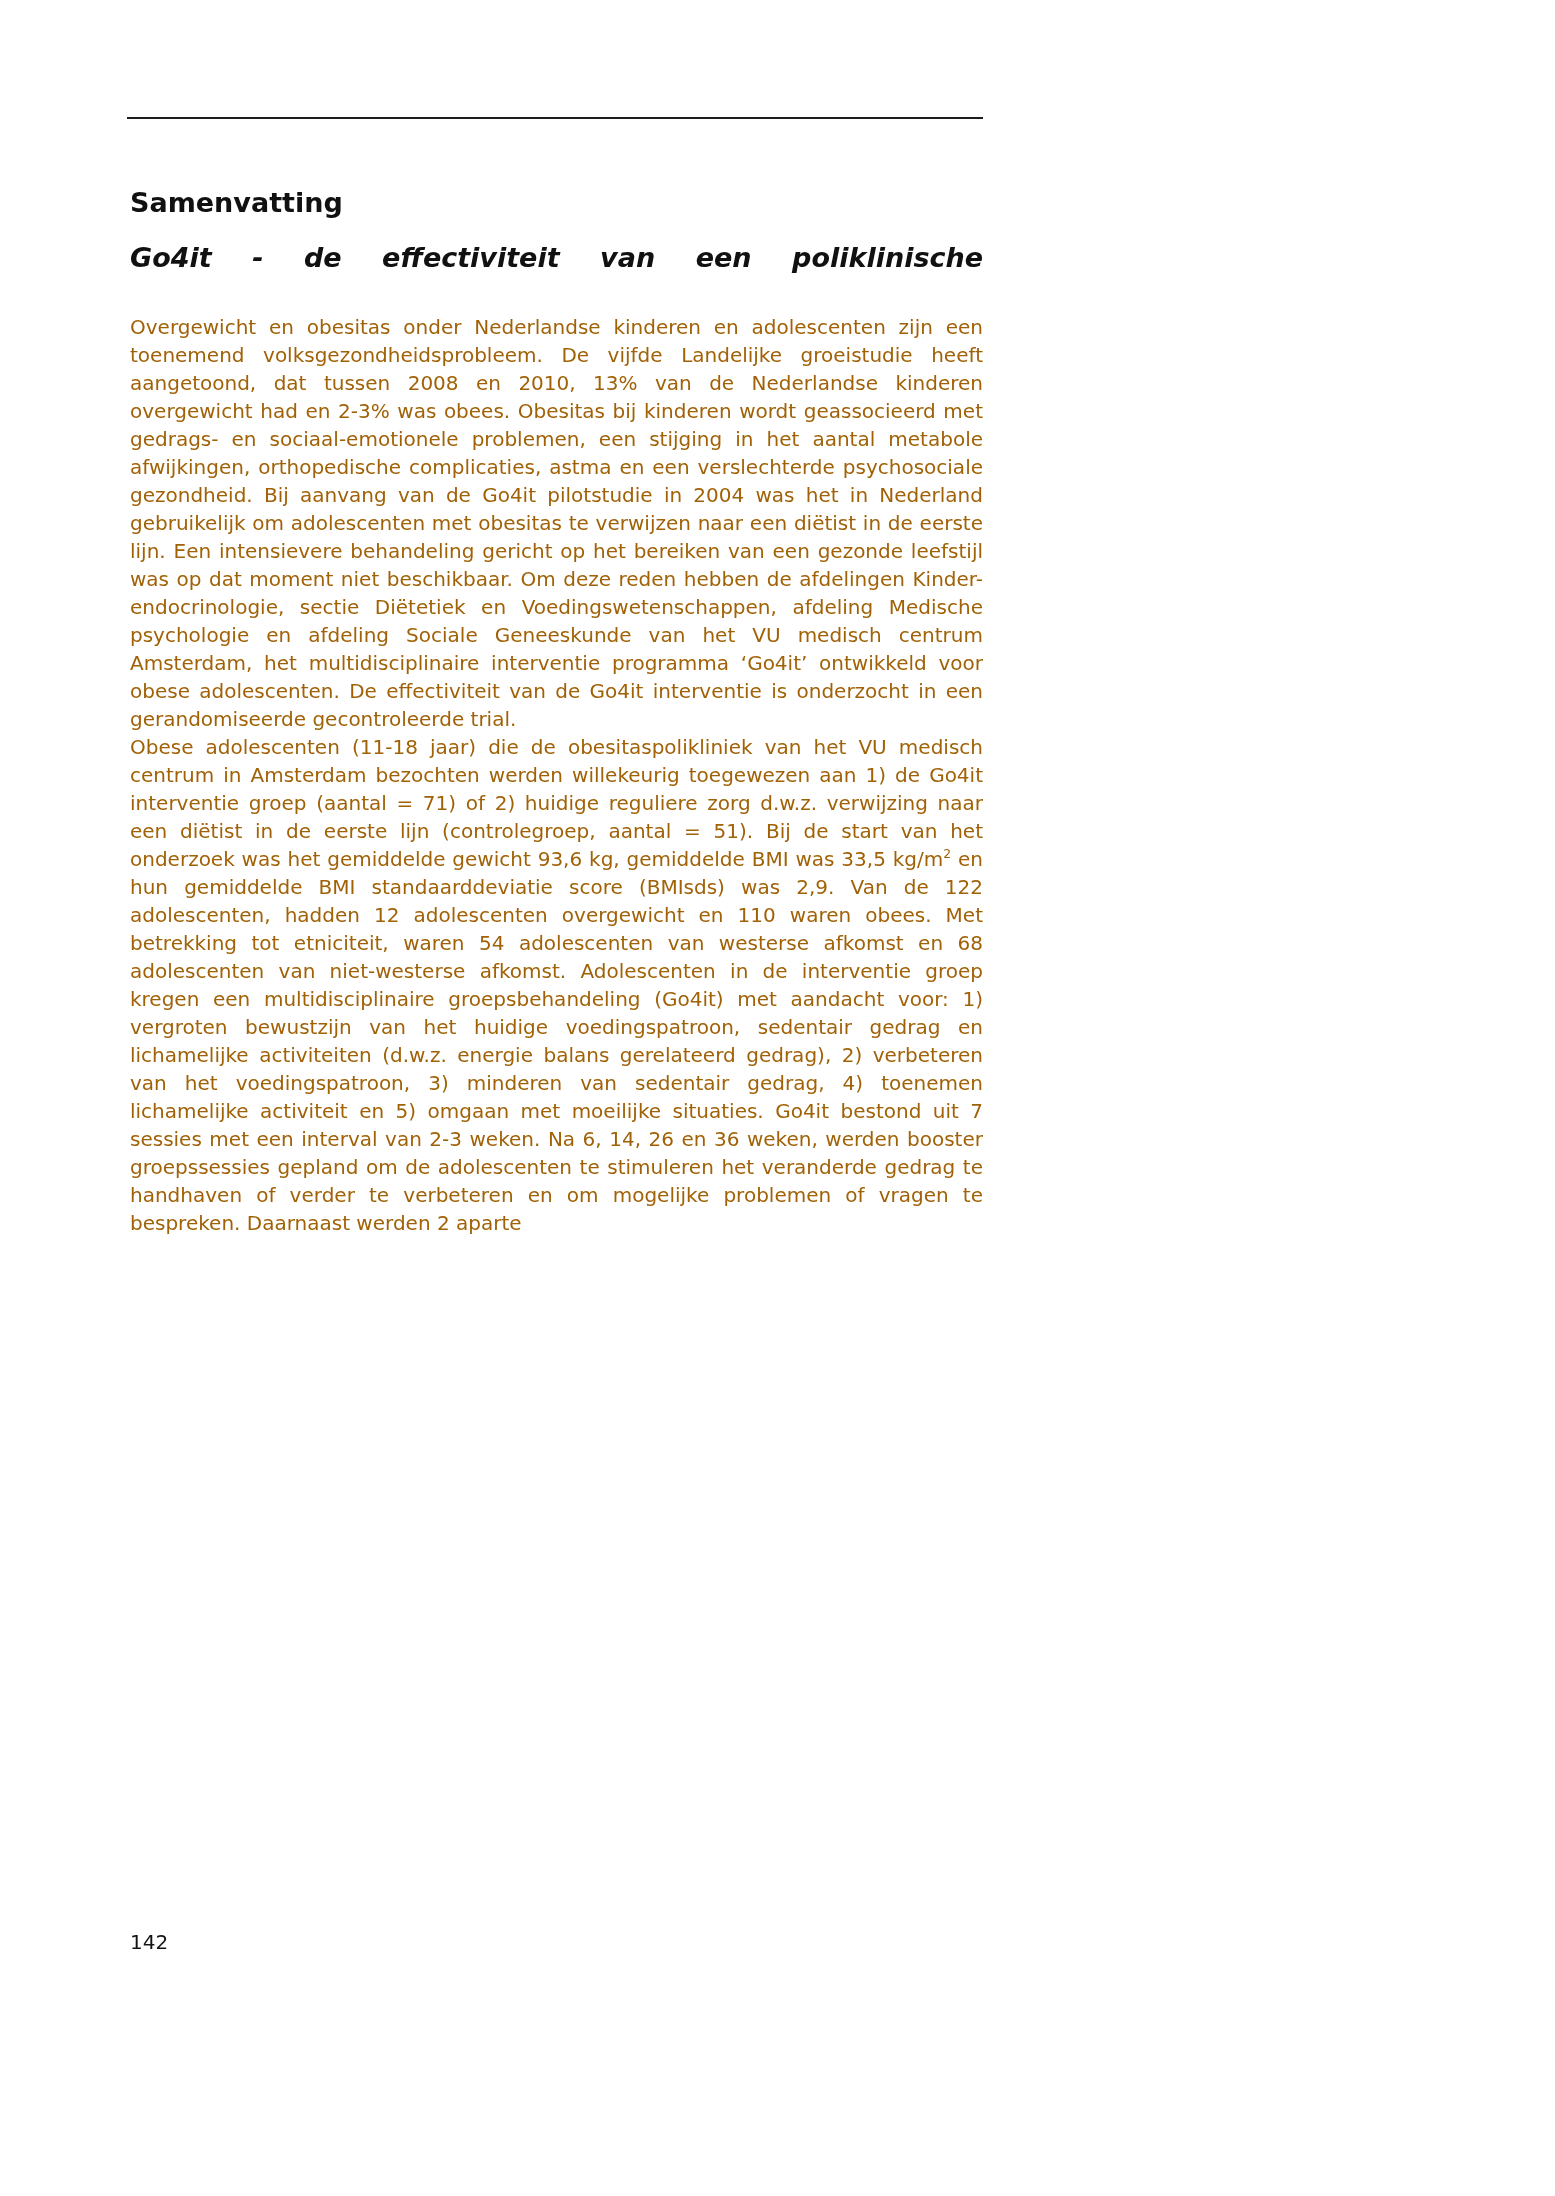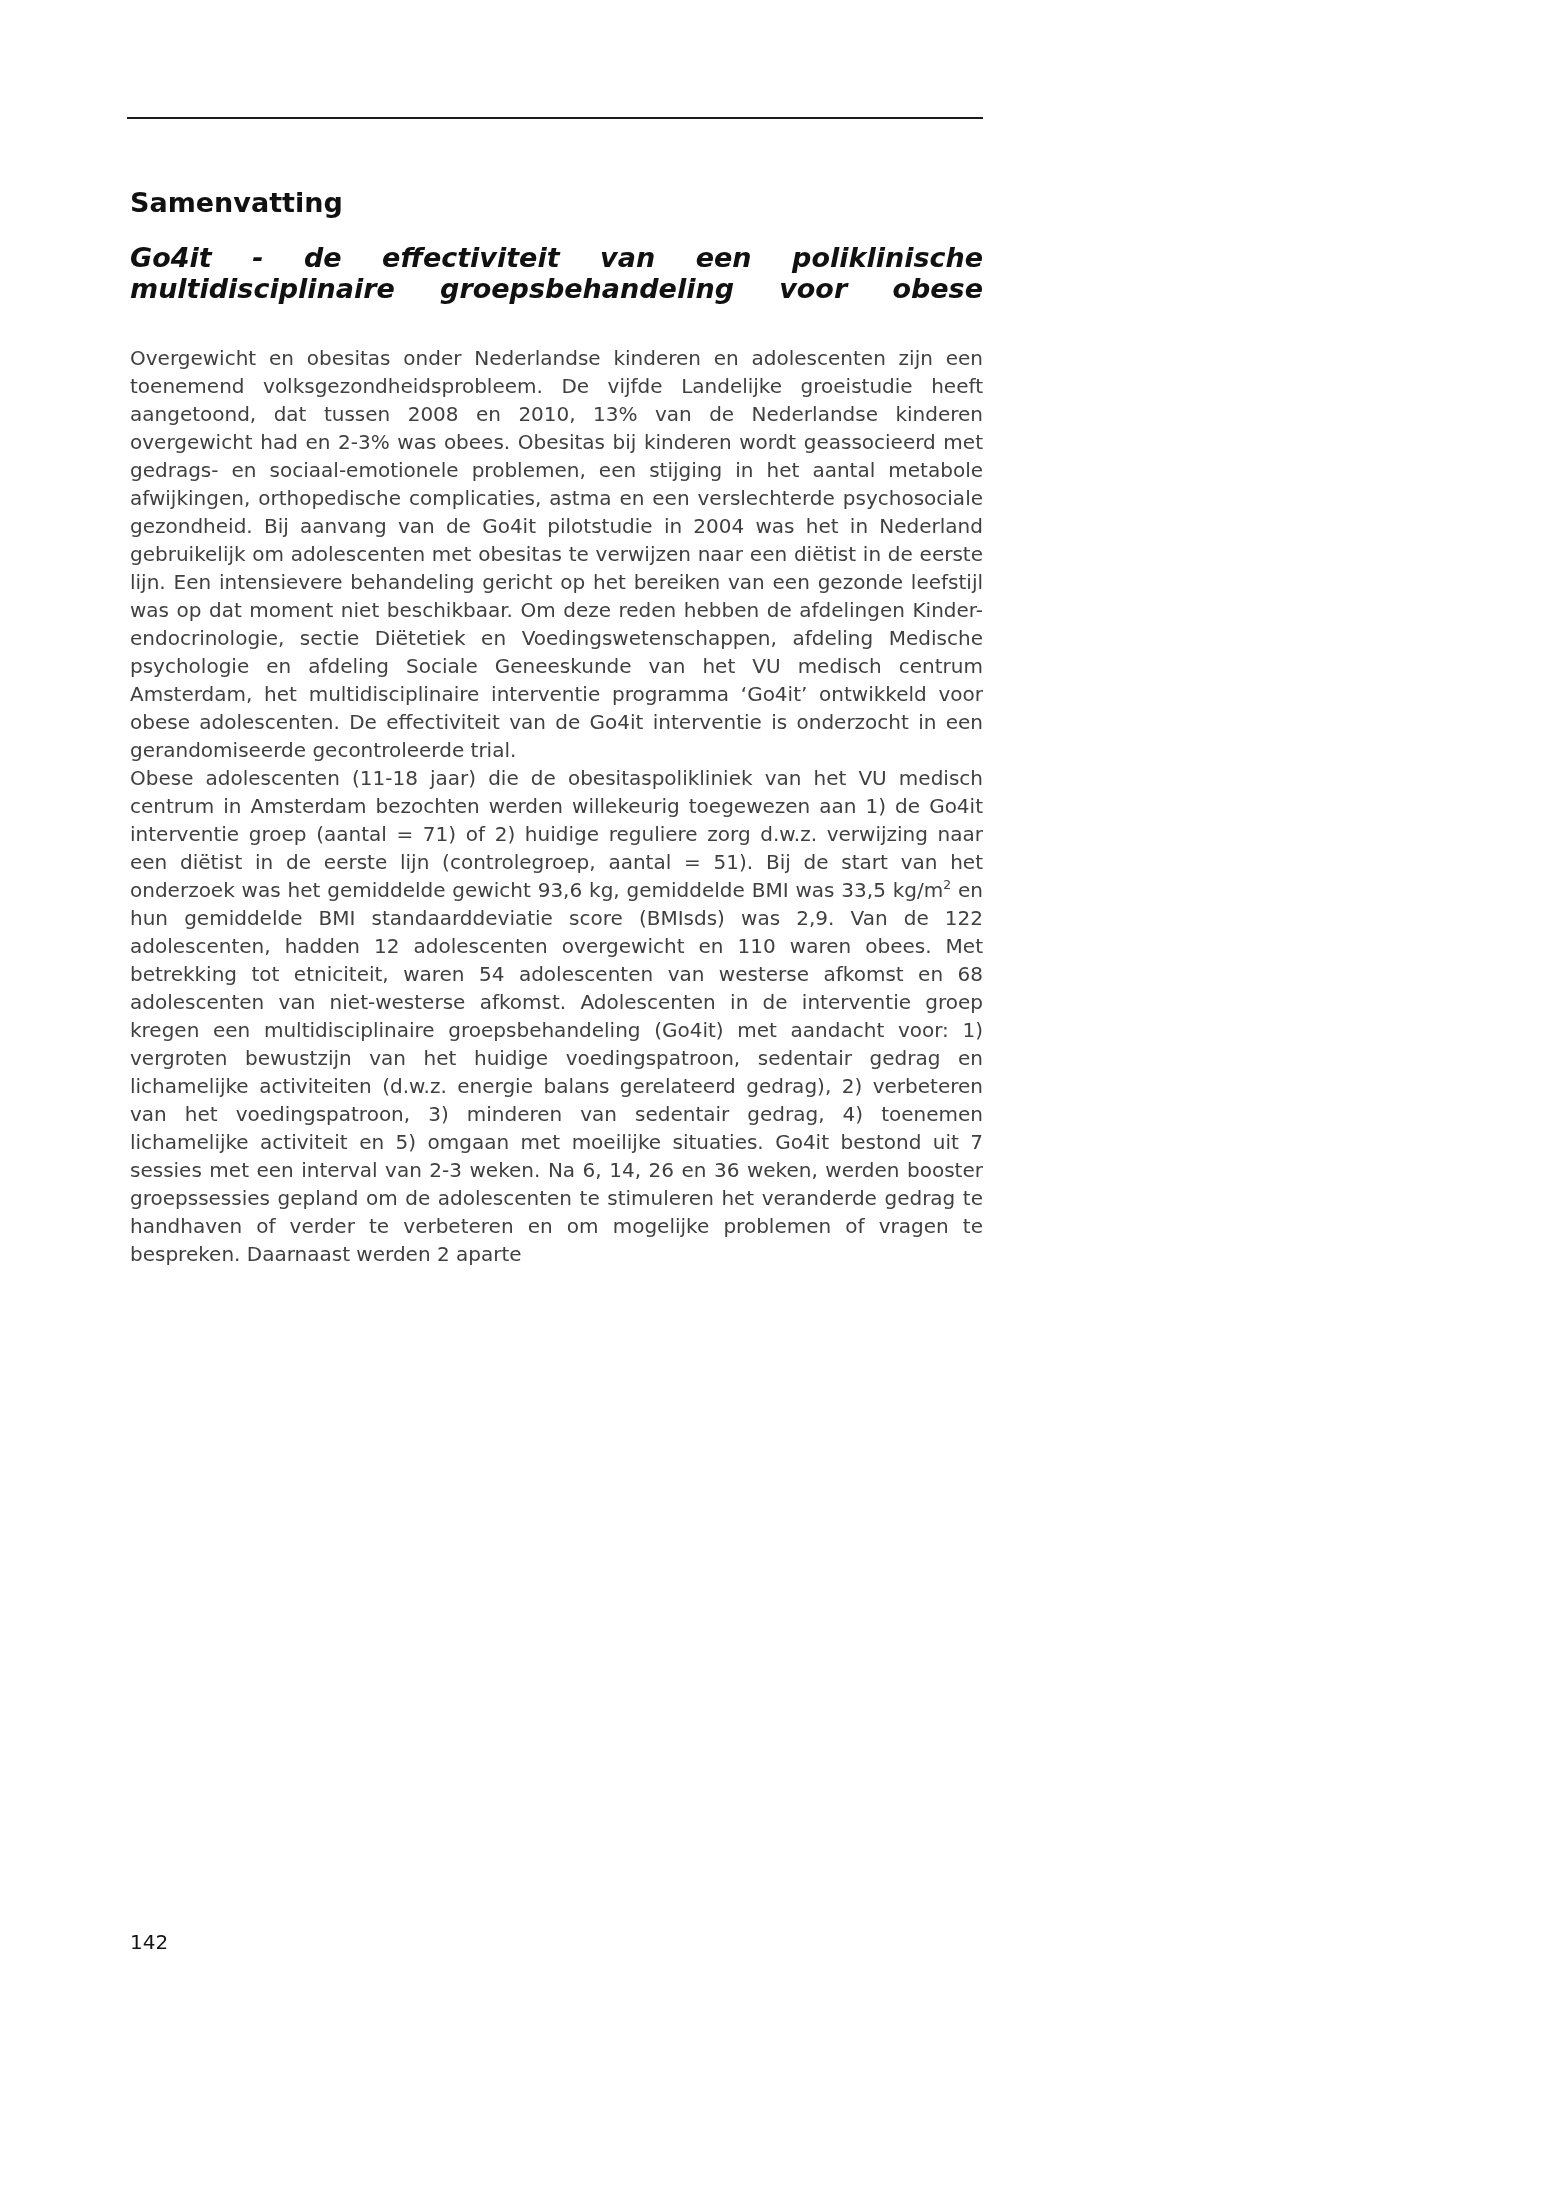--- a/index.html
+++ b/index.html
@@ -49,21 +49,21 @@
   .h-line { display: block; font-style: italic; }
   .justify-last {
     text-align: justify;
     text-align-last: justify;
   }
 
   .body-par {
     font-size: 20px;
     line-height: 28px;
     text-align: justify;
-    color: #404040;
+    color: #a16207;
   }
 
   .subheading {
     font-size: 20px;
     font-weight: bold;
     line-height: 28px;
     margin-top: 36px;
     color: #111111;
   }
 
@@ -88,21 +88,20 @@
 <div class="page">
 
   <hr class="top-rule">
 
   <main class="content">
 
     <h1 class="title">Samenvatting</h1>
 
     <h2 class="heading">
       <span class="h-line justify-last">Go4it - de effectiviteit van een poliklinische</span>
-      <span class="h-line justify-last">multidisciplinaire groepsbehandeling voor obese</span>
     </h2>
 
     <p class="body-par">Overgewicht en obesitas onder Nederlandse kinderen en adolescenten zijn een toenemend volksgezondheidsprobleem. De vijfde Landelijke groeistudie heeft aangetoond, dat tussen 2008 en 2010, 13% van de Nederlandse kinderen overgewicht had en 2-3% was obees. Obesitas bij kinderen wordt geassocieerd met gedrags- en sociaal-emotionele problemen, een stijging in het aantal metabole afwijkingen, orthopedische complicaties, astma en een verslechterde psychosociale gezondheid. Bij aanvang van de Go4it pilotstudie in 2004 was het in Nederland gebruikelijk om adolescenten met obesitas te verwijzen naar een diëtist in de eerste lijn. Een intensievere behandeling gericht op het bereiken van een gezonde leefstijl was op dat moment niet beschikbaar. Om deze reden hebben de afdelingen Kinder-endocrinologie, sectie Diëtetiek en Voedingswetenschappen, afdeling Medische psychologie en afdeling Sociale Geneeskunde van het VU medisch centrum Amsterdam, het multidisciplinaire interventie programma ‘Go4it’ ontwikkeld voor obese adolescenten. De effectiviteit van de Go4it interventie is onderzocht in een gerandomiseerde gecontroleerde trial.</p>
 
 
     <p class="body-par"><span>Obese adolescenten (11-18 jaar) die de obesitaspolikliniek van het VU medisch centrum in Amsterdam bezochten werden willekeurig toegewezen aan 1) de Go4it interventie groep (aantal = 71) of 2) huidige reguliere zorg d.w.z. verwijzing naar een diëtist in de eerste lijn (controlegroep, aantal = 51). Bij de start van het onderzoek was het gemiddelde gewicht 93,6 kg, gemiddelde BMI was 33,5 kg/m</span><sup>2</sup><span> en hun gemiddelde BMI standaarddeviatie score (BMIsds) was 2,9. Van de 122 adolescenten, hadden 12 adolescenten overgewicht en 110 waren obees. Met betrekking tot etniciteit, waren 54 adolescenten van westerse afkomst en 68 adolescenten van niet-westerse afkomst. Adolescenten in de interventie groep kregen een multidisciplinaire groepsbehandeling (Go4it) met aandacht voor: 1) vergroten bewustzijn van het huidige voedingspatroon, sedentair gedrag en lichamelijke activiteiten (d.w.z. energie balans gerelateerd gedrag), 2) verbeteren van het voedingspatroon, 3) minderen van sedentair gedrag, 4) toenemen lichamelijke activiteit en 5) omgaan met moeilijke situaties. Go4it bestond uit 7 sessies met een interval van 2-3 weken. Na 6, 14, 26 en 36 weken, werden booster groepssessies gepland om de adolescenten te stimuleren het veranderde gedrag te handhaven of verder te verbeteren en om mogelijke problemen of vragen te bespreken. Daarnaast werden 2 aparte</span></p>
 
   </main>
 
   <div class="page-number">142</div>

